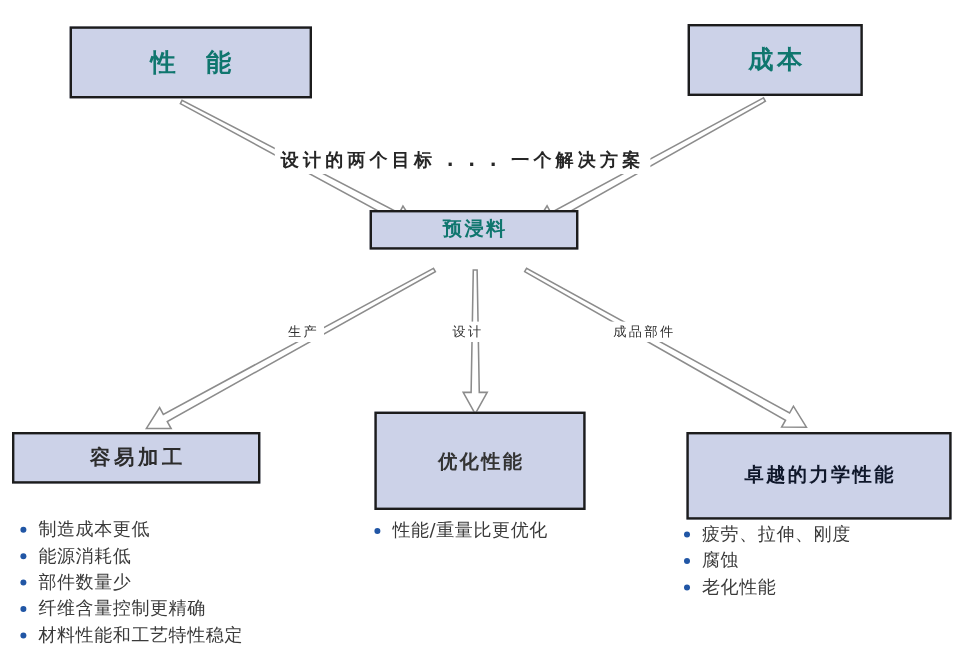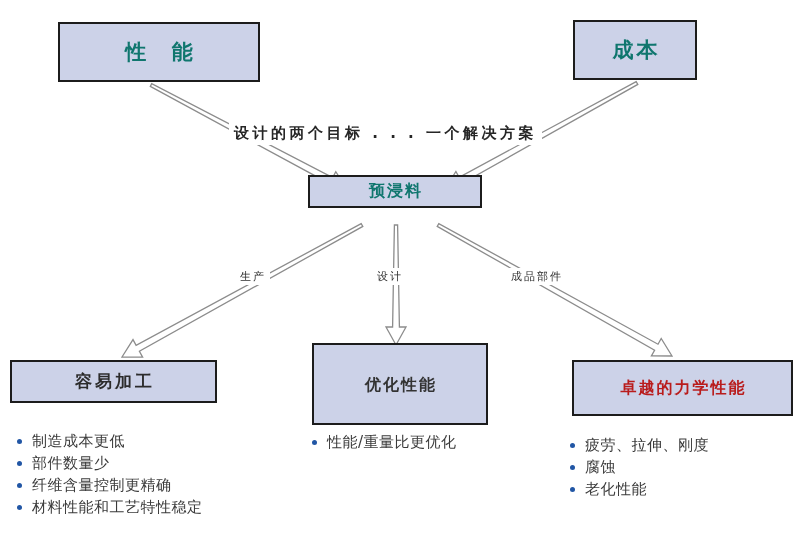--- a/index.html
+++ b/index.html
@@ -7,25 +7,25 @@
     position:relative;width:800px;height:541px;background:#fff;overflow:hidden;
     font-family:"DejaVu Sans","Liberation Sans",sans-serif;
   }
   svg.arrow-layer{position:absolute;left:0;top:0;width:800px;height:541px;}
   .nbox{
     position:absolute;display:flex;align-items:center;justify-content:center;
     background:var(--box-fill,#ccd2e8);border:2px solid var(--box-border,#1c1c1c);
     color:#0f766e;font-weight:bold;box-sizing:border-box;text-align:center;
   }
   #box-performance{left:58px;top:22px;width:202px;height:60px;font-size:21px;letter-spacing:9px;padding-left:9px;}
-  #box-cost{left:573px;top:20px;width:124px;height:60px;font-size:21px;letter-spacing:3px;padding-left:3px;}
+  #box-cost{left:573px;top:20px;width:146px;height:60px;font-size:21px;letter-spacing:3px;padding-left:3px;}
   #box-prepreg{left:308px;top:175px;width:174px;height:33px;font-size:16px;letter-spacing:2px;padding-left:2px;}
   #box-easy{left:10px;top:360px;width:207px;height:43px;font-size:17px;letter-spacing:3px;padding-left:3px;color:#2c2c2c;}
   #box-weight{left:312px;top:343px;width:176px;height:82px;font-size:16px;flex-direction:column;line-height:27px;letter-spacing:2px;padding-left:2px;color:#333;}
-  #box-mech{left:572px;top:360px;width:221px;height:56px;font-size:16px;letter-spacing:2px;padding-left:2px;color:#b91c1c;}
+  #box-mech{left:572px;top:360px;width:221px;height:73px;font-size:16px;letter-spacing:2px;padding-left:2px;color:#0f172a;}
   .goal-text{
     position:absolute;left:229px;top:122px;background:#fff;padding:2px 5px;
     font-size:15px;font-weight:bold;letter-spacing:3.5px;color:#262626;white-space:nowrap;
   }
   .branch-label{
     position:absolute;background:#fff;padding:1px 4px;font-size:11px;
     color:#2e2e2e;letter-spacing:2px;white-space:nowrap;
   }
   #label-production{left:236px;top:268px;}
   #label-design{left:373px;top:268px;}
@@ -78,20 +78,21 @@
   <div class="nbox" id="box-weight">
     <span>优化性能</span>
   </div>
 
   <div class="nbox" id="box-mech">
     <span>卓越的力学性能</span>
   </div>
 
   <ul class="bullets" id="bullets-left">
     <li>制造成本更低</li>
+    <li>能源消耗低</li>
     <li>部件数量少</li>
     <li>纤维含量控制更精确</li>
     <li>材料性能和工艺特性稳定</li>
   </ul>
 
   <ul class="bullets" id="bullets-mid">
     <li>性能/重量比更优化</li>
   </ul>
 
   <ul class="bullets" id="bullets-right">

